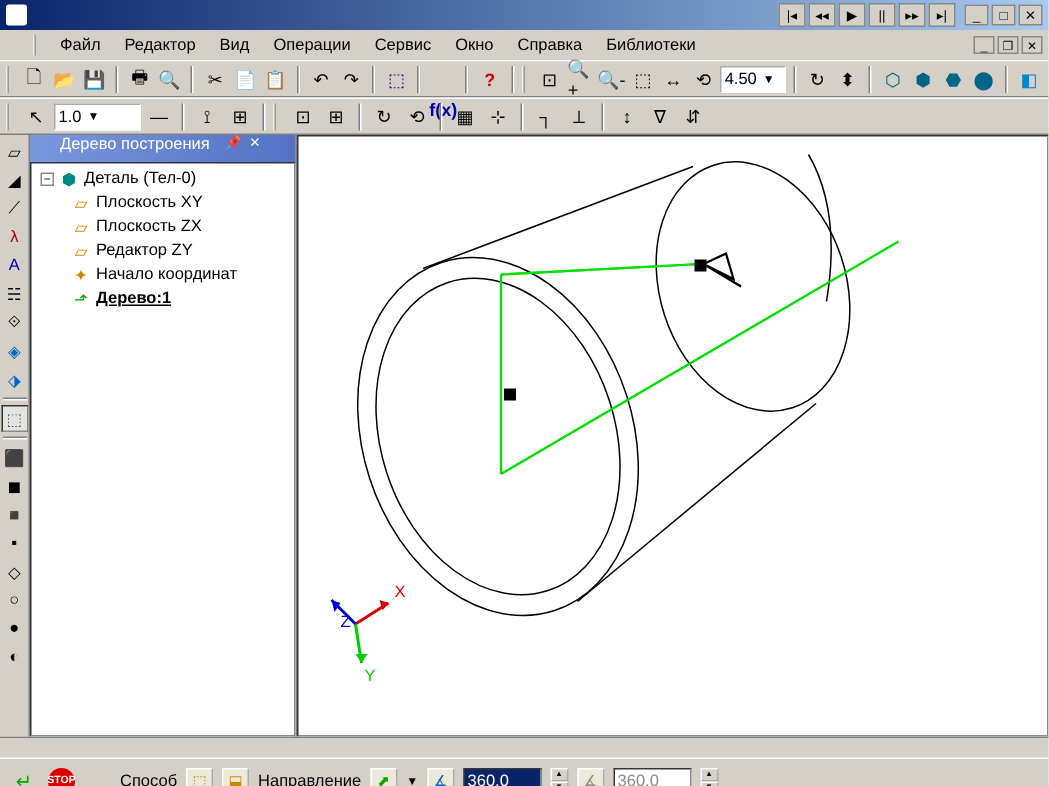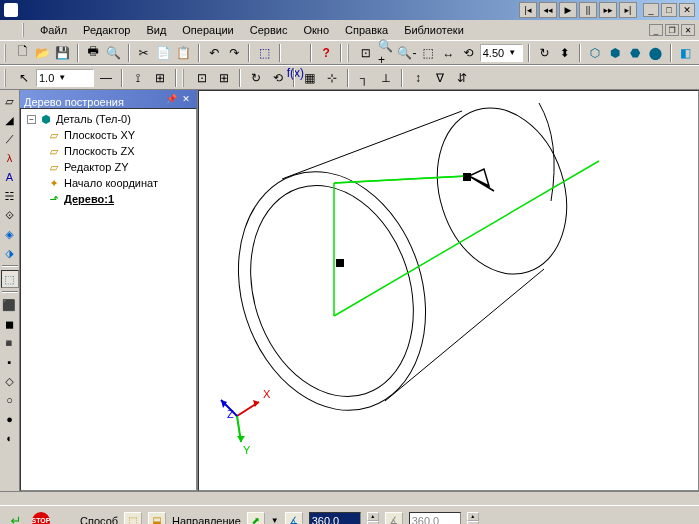--- a/index.html
+++ b/index.html
@@ -27,21 +27,21 @@
 .toolbar .combo { height: 18px; border: 1px inset #fff; background: #fff; padding: 0 2px; display: flex; align-items: center; font-size: 11px; }
 .toolbar .combo .drop { margin-left: 4px; font-size: 8px; color: #000; }
 
 .body-row { display: flex; height: 401px; }
 .vtoolbar { width: 20px; background: #d4d0c8; border-right: 1px solid #808080; display: flex; flex-direction: column; align-items: center; padding-top: 2px; gap: 1px; }
 .vtoolbar .tb { width: 18px; height: 18px; border: 1px solid transparent; display: flex; align-items: center; justify-content: center; cursor: pointer; font-size: 11px; }
 .vtoolbar .tb.active { border: 1px inset #888; background: #e8e4dc; }
 .vtoolbar .sep { height: 2px; width: 16px; border-top: 1px solid #808080; border-bottom: 1px solid #fff; margin: 2px 0; }
 
 .tree-panel { width: 178px; background: #d4d0c8; display: flex; flex-direction: column; border-right: 1px solid #808080; }
-.tree-title { height: 18px; background: linear-gradient(90deg, #7a96df, #5472c4); color: #fff; display: flex; align-items: flex-end; padding: 0 4px; font-size: 11px; }
+.tree-title { height: 18px; background: linear-gradient(90deg, #7a96df, #5472c4); color: #fff; display: flex; align-items: flex-start; padding: 0 20px; font-size: 11px; }
 .tree-title .sp { flex: 1; }
 .tree-title .tbtn { width: 14px; height: 14px; font-size: 9px; color: #fff; cursor: pointer; text-align: center; }
 .tree-body { flex: 1; background: #fff; border: 1px inset #888; overflow: hidden; padding: 2px; }
 .tree-node { display: flex; align-items: center; height: 16px; padding-left: 4px; gap: 3px; cursor: pointer; }
 .tree-node.child { padding-left: 24px; }
 .tree-node .tw { width: 9px; height: 9px; border: 1px solid #888; font-size: 8px; line-height: 7px; text-align: center; background: #fff; }
 .tree-node .ticon { width: 14px; height: 14px; display: inline-flex; align-items: center; justify-content: center; }
 .tree-node .lbl.bold { font-weight: bold; text-decoration: underline; }
 .tree-tabs { height: 20px; background: #d4d0c8; display: flex; align-items: flex-end; padding-left: 8px; }
 .tree-tabs .tab { border: 1px solid #888; border-top: none; background: #d4d0c8; padding: 2px 8px; font-size: 10px; border-radius: 0 0 4px 4px; }
@@ -109,21 +109,21 @@
   <span class="sep"></span>
   <span class="tb">✂</span>
   <span class="tb">📄</span>
   <span class="tb">📋</span>
   <span class="sep"></span>
   <span class="tb">↶</span>
   <span class="tb">↷</span>
   <span class="sep"></span>
   <span class="tb" style="color:#008;">⬚</span>
   <span class="sep"></span>
-  <span class="tb" style="color:#00a;font-weight:normal;margin-top:40px;">f(x)</span>
+  <span class="tb" style="color:#00a;font-weight:bold;margin-top:40px;">f(x)</span>
   <span class="sep"></span>
   <span class="tb" style="color:#c00;font-weight:bold;">?</span>
   <span class="sep"></span>
   <span class="gripper"></span>
   <span class="tb">⊡</span>
   <span class="tb">🔍+</span>
   <span class="tb">🔍-</span>
   <span class="tb">⬚</span>
   <span class="tb">↔</span>
   <span class="tb">⟲</span>

